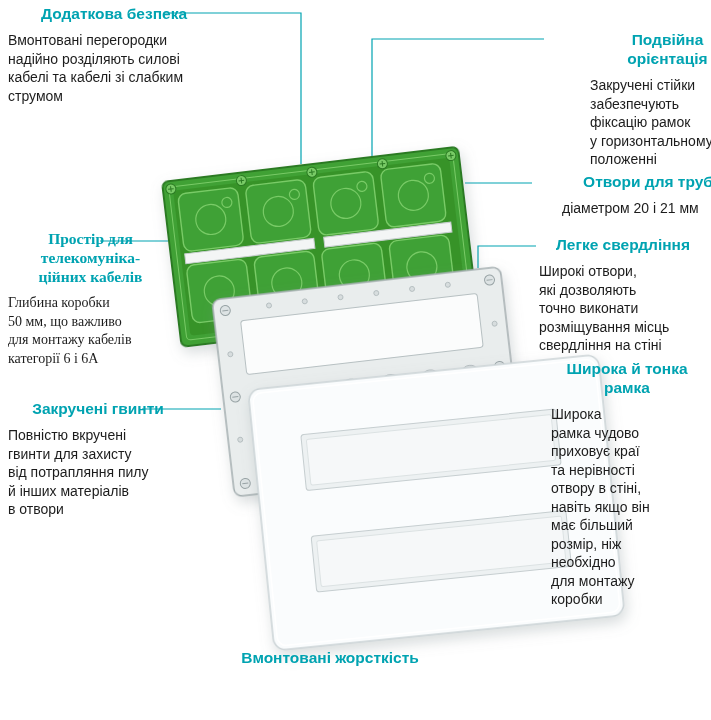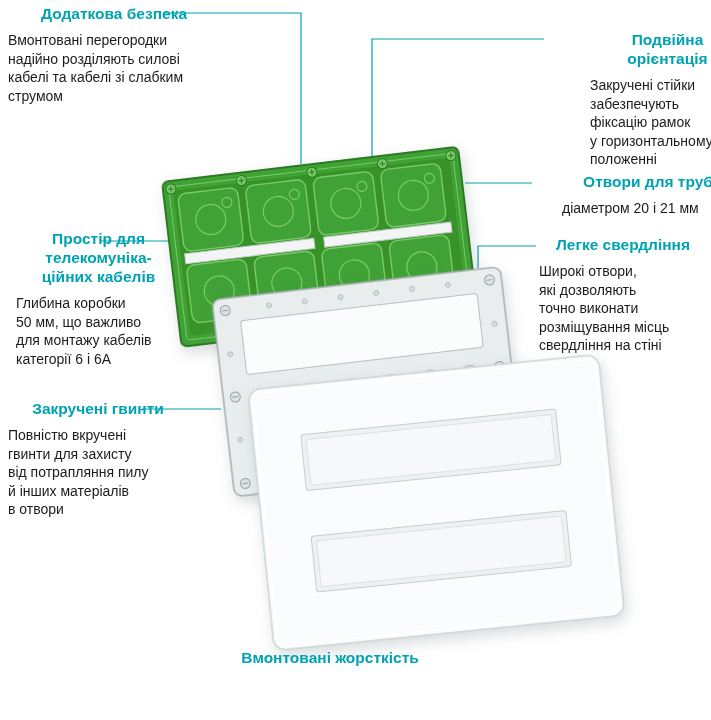--- a/index.html
+++ b/index.html
@@ -192,21 +192,21 @@
 фіксацію рамок
 у горизонтальному
 положенні</p>
   </div>
 
   <div class="callout" style="left:534px; top:172px; width:172px;margin-left:28px;">
     <h3>Отвори для труб</h3>
     <p>діаметром 20 і 21 мм</p>
   </div>
 
-  <div class="callout" style="left:16px; top:229px; width:165px;">
+  <div class="callout" style="left:8px; top:229px; width:165px;font-family:Liberation Serif, serif;">
     <h3>Простір для
 телекомуніка-
 ційних кабелів</h3>
     <p>Глибина коробки
 50 мм, що важливо
 для монтажу кабелів
 категорії 6 і 6А</p>
   </div>
 
   <div class="callout" style="left:8px; top:399px; width:180px;">
@@ -220,18 +220,33 @@
 
   <div class="callout" style="left:539px; top:235px; width:168px;">
     <h3>Легке свердління</h3>
     <p>Широкі отвори,
 які дозволяють
 точно виконати
 розміщування місць
 свердління на стіні</p>
   </div>
 
+  <div class="callout" style="left:551px; top:359px; width:152px;">
+    <h3>Широка й тонка
+рамка</h3>
+    <p>Широка
+рамка чудово
+приховує краї
+та нерівності
+отвору в стіні,
+навіть якщо він
+має більший
+розмір, ніж
+необхідно
+для монтажу
+коробки</p>
+  </div>
 
   <div class="callout" style="left:10px; top:648px; width:640px;">
     <h3>Вмонтовані жорсткість</h3>
   </div>
 
 </div>
 
 </body></html>

